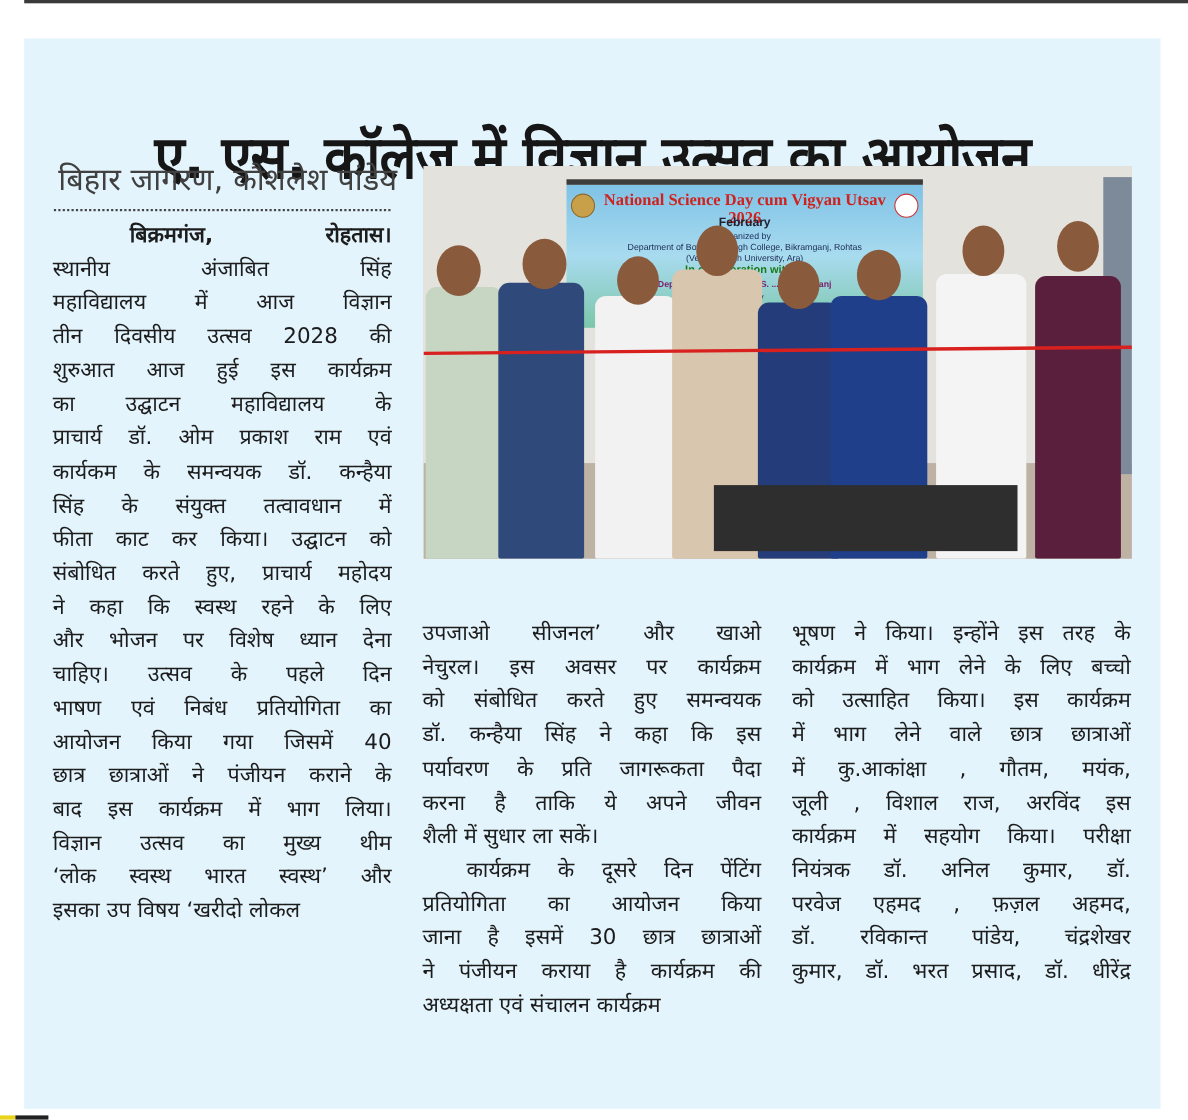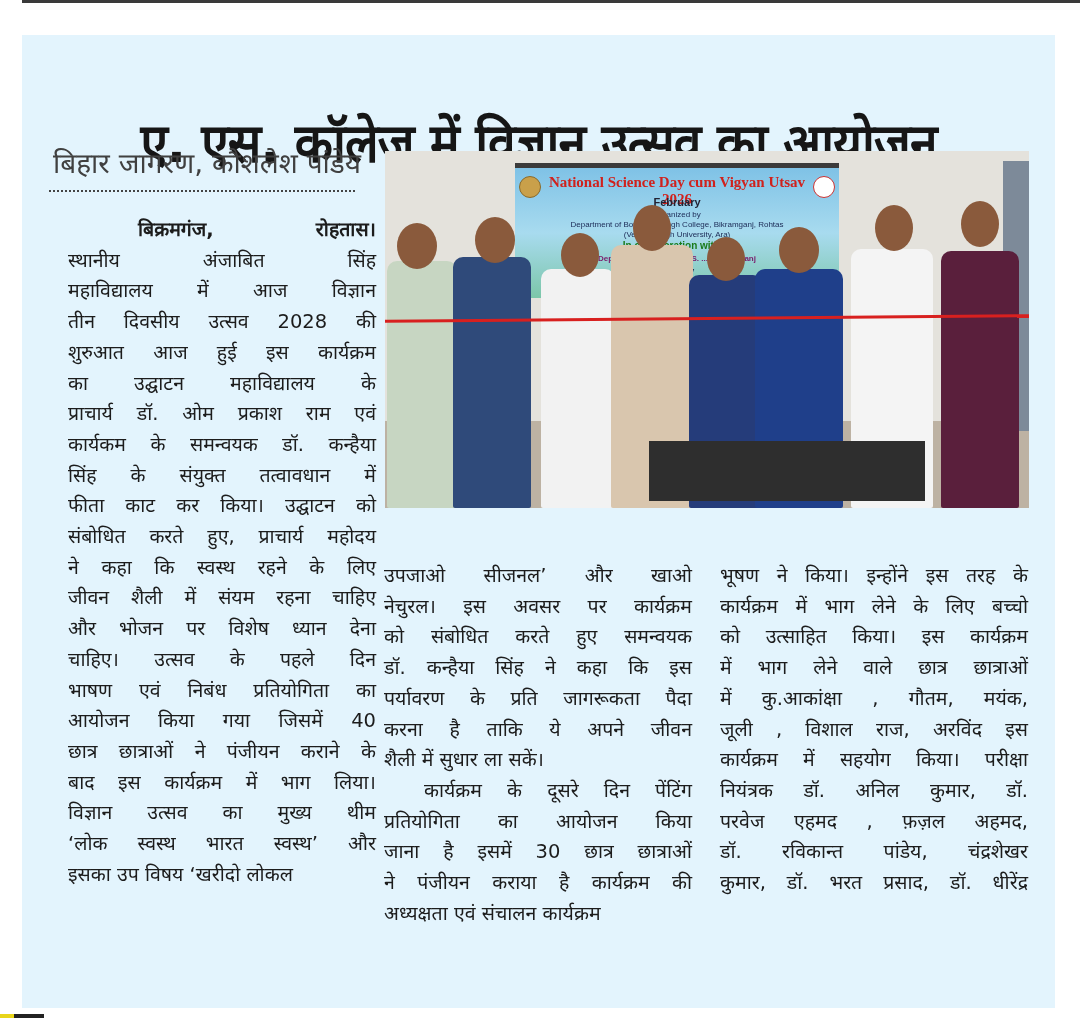--- a/index.html
+++ b/index.html
@@ -39,21 +39,21 @@
       border-top: 2px dotted #444;
     }
     .col {
       position: absolute;
       font-size: 19.5px; line-height: 30.7px;
       color: #1c1c1c;
       text-align: justify;
       text-align-last: justify;
     }
     .col p { margin: 0; }
-    .col1 { left: 26px; top: 180px; width: 308px; margin-left: 20px; }
+    .col1 { left: 26px; top: 164px; width: 308px; }
     .col2 { left: 362px; top: 526px; width: 308px; }
     .col3 { left: 698px; top: 526px; width: 308px; }
     .dateline { font-weight: bold; padding-left: 70px; }
     .indent { padding-left: 40px; }
     .last-line { text-align-last: left; }
 
     .photo {
       position: absolute; left: 363px; top: 116px; width: 644px; height: 357px;
       background: #d9d6cf;
       overflow: hidden;
@@ -119,21 +119,20 @@
       <p>महाविद्यालय में आज विज्ञान</p>
       <p>तीन दिवसीय उत्सव 2028 की</p>
       <p>शुरुआत आज हुई इस कार्यक्रम</p>
       <p>का उद्घाटन महाविद्यालय के</p>
       <p>प्राचार्य डॉ. ओम प्रकाश राम एवं</p>
       <p>कार्यकम के समन्वयक डॉ. कन्हैया</p>
       <p>सिंह के संयुक्त तत्वावधान में</p>
       <p>फीता काट कर किया। उद्घाटन को</p>
       <p>संबोधित करते हुए, प्राचार्य महोदय</p>
       <p>ने कहा कि स्वस्थ रहने के लिए</p>
-      <p>जीवन शैली में संयम रहना चाहिए</p>
       <p>और भोजन पर विशेष ध्यान देना</p>
       <p>चाहिए। उत्सव के पहले दिन</p>
       <p>भाषण एवं निबंध प्रतियोगिता का</p>
       <p>आयोजन किया गया जिसमें 40</p>
       <p>छात्र छात्राओं ने पंजीयन कराने के</p>
       <p>बाद इस कार्यक्रम में भाग लिया।</p>
       <p>विज्ञान उत्सव का मुख्य थीम</p>
       <p>‘लोक स्वस्थ भारत स्वस्थ’ और</p>
       <p class=" last-line">इसका उप विषय ‘खरीदो लोकल</p>
     </div>

